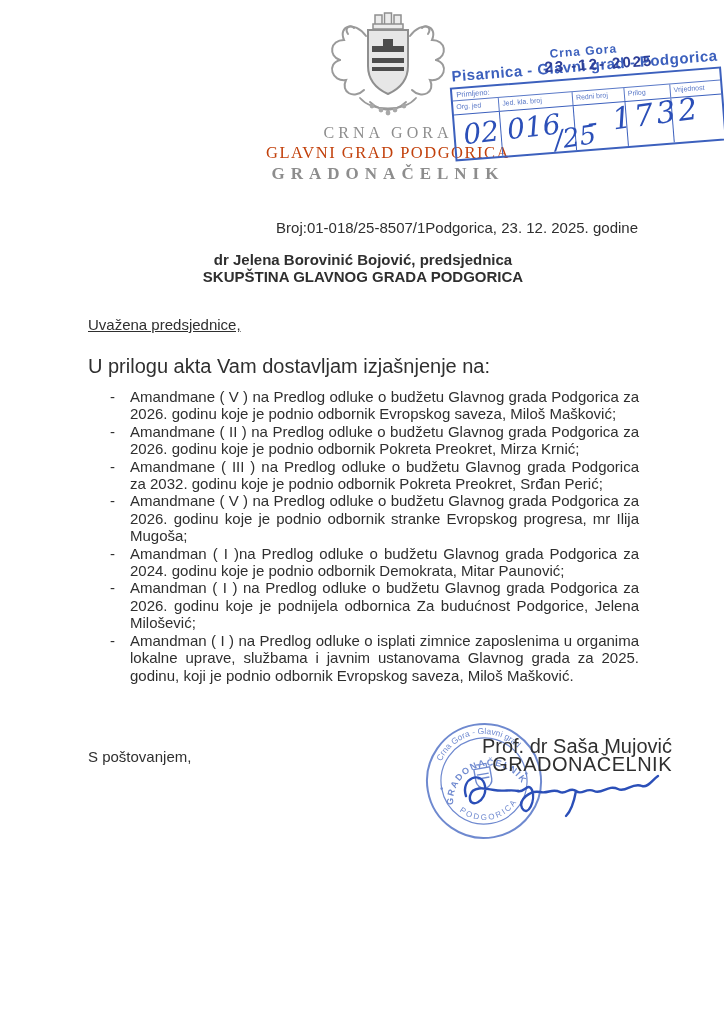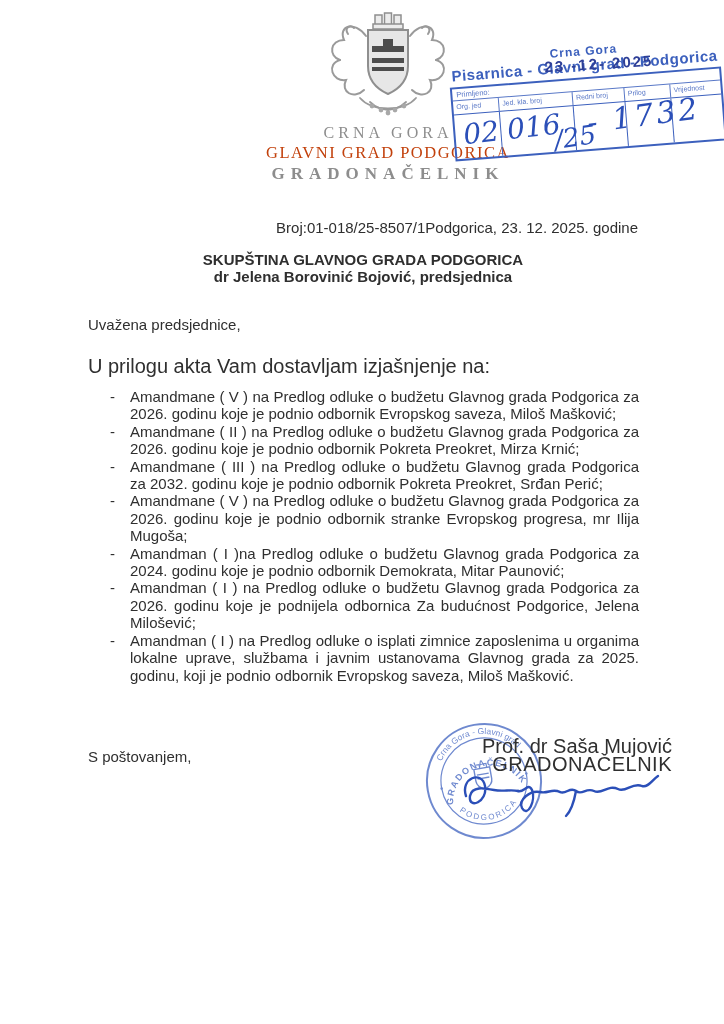--- a/index.html
+++ b/index.html
@@ -83,21 +83,21 @@
     font-size: 15px;
   }
 
   
   .recipient {
     position: absolute; left: 88px; top: 251px; width: 550px;
     text-align: center; font-size: 15px; font-weight: bold; line-height: 17px;
   }
 
   
-  .salutation { position: absolute; left: 88px; top: 316px; font-size: 15px; }
+  .salutation { position: absolute; left: 88px; top: 316px; font-size: 15px; text-decoration: underline; }
   .intro      { position: absolute; left: 88px; top: 355px; font-size: 20px; }
   .amend-list { position: absolute; left: 88px; top: 388px; width: 551px; }
   .amend-item {
     position: relative; padding-left: 42px;
     font-size: 15px; line-height: 17.4px; text-align: justify;
   }
   .amend-item .dash { position: absolute; left: 22px; top: 0; }
   .closing { position: absolute; left: 88px; top: 748px; font-size: 15px; }
 
   
@@ -187,22 +187,22 @@
     </div>
     <div class="is-date">23 -12- 2025</div>
   </div>
 
   <div class="ref-row">
     <span>Broj:01-018/25-8507/1</span>
     <span>Podgorica, 23. 12. 2025. godine</span>
   </div>
 
   <div class="recipient">
+    <div>dr Jelena Borovinić Bojović, predsjednica</div>
     <div>SKUPŠTINA GLAVNOG GRADA PODGORICA</div>
-    <div>dr Jelena Borovinić Bojović, predsjednica</div>
   </div>
 
   <p class="salutation">Uvažena predsjednice,</p>
   <p class="intro">U prilogu akta Vam dostavljam izjašnjenje na:</p>
 
   <div class="amend-list">
     <div class="amend-item">
       <span class="dash">-</span>
       <span>Amandmane ( V ) na Predlog odluke o budžetu Glavnog grada Podgorica za 2026. godinu koje je podnio odbornik Evropskog saveza, Miloš Mašković;</span>
     </div>

